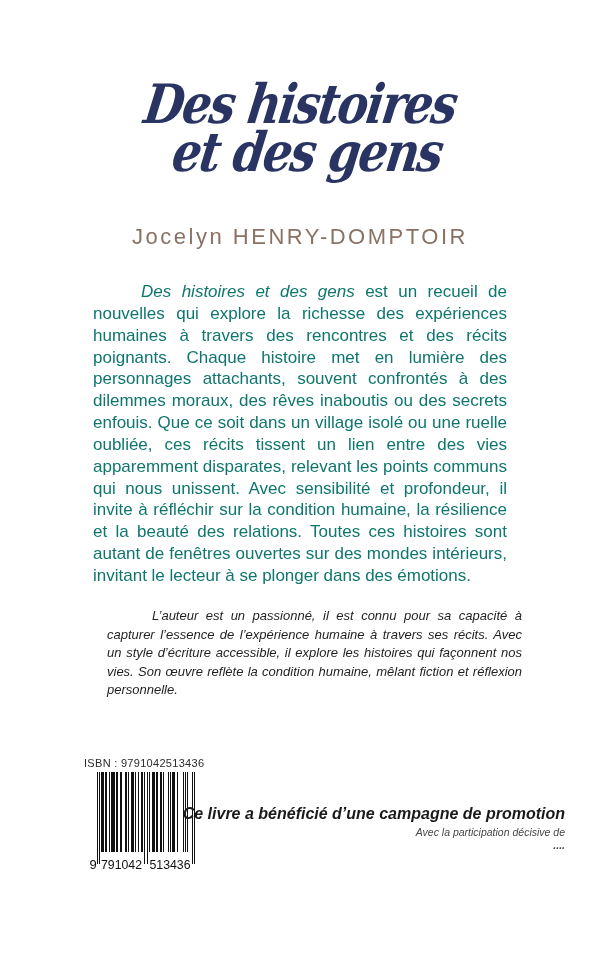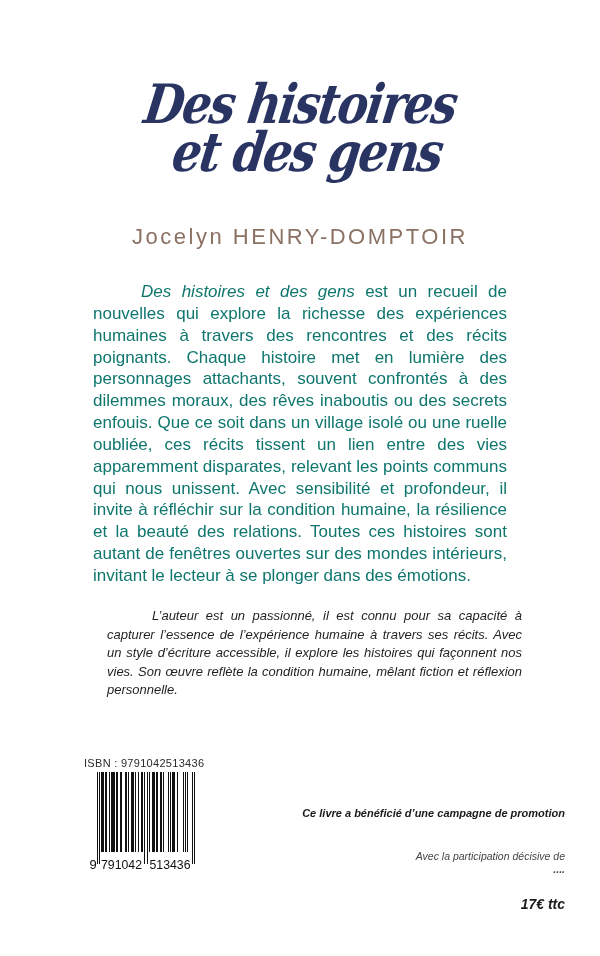--- a/index.html
+++ b/index.html
@@ -106,28 +106,28 @@
   }
 
   
   .promo-block {
     position: absolute;
     right: 35px; top: 806px;
     text-align: right;
     color: #1a1a1a;
   }
   .promo-main {
-    font-size: 11px;
+    font-size: 16px;
     font-weight: bold;
     font-style: italic;
     line-height: 15px;
     margin-left: 40px;
   }
   .participation {
-    margin-top: 28px;
+    margin-top: 4px;
     font-size: 10.5px;
     font-style: italic;
     color: #454545;
     line-height: 14px;
   }
   .dots {
     font-size: 10.5px;
     font-style: italic;
     font-weight: bold;
     color: #454545;
@@ -201,16 +201,15 @@
         <text x="65.5" y="97" text-anchor="start" textLength="41" lengthAdjust="spacingAndGlyphs" class="bc-digits">513436</text>
       </svg>
   </div>
 
   <div class="promo-block">
     <div class="promo-main">
       <div>Ce livre a bénéficié d’une campagne de promotion</div>
     </div>
     <div class="participation">Avec la participation décisive de</div>
     <div class="dots">....</div>
-    <div class="price">17€ ttc</div>
   </div>
 
 </div>
 
 </body></html>

